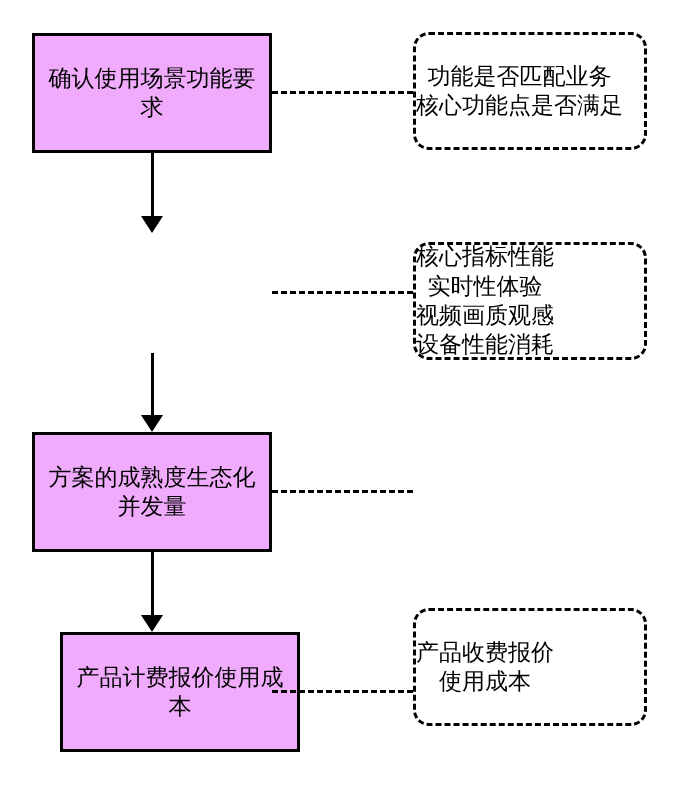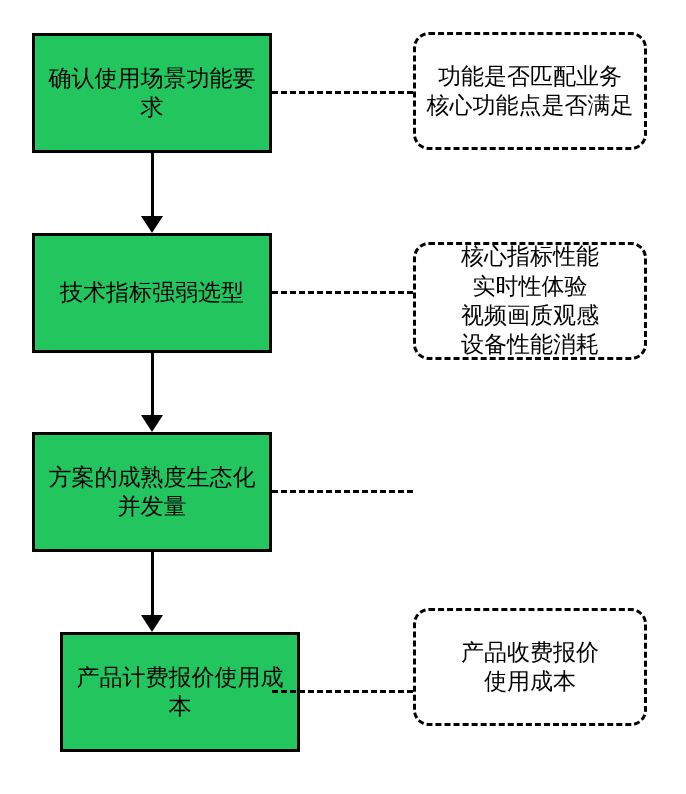--- a/index.html
+++ b/index.html
@@ -23,33 +23,33 @@
     height: 120px;
     border: 3px solid #000000;
     box-sizing: border-box;
     display: flex;
     align-items: center;
     justify-content: center;
     text-align: center;
     font-size: 23px;
     line-height: 1.28;
     white-space: pre-line;
-    background: #22c55e;
+    background: #f0abfc;
   }
   .note-box {
     position: absolute;
     left: 413px;
     width: 234px;
     height: 118px;
     border: 3px dashed #000000;
     border-radius: 16px;
     box-sizing: border-box;
     display: flex;
     align-items: center;
-    justify-content: center;
+    justify-content: flex-start;
     text-align: center;
     font-size: 23px;
     line-height: 1.28;
     white-space: pre-line;
     background: #ffffff;
   }
   .connector {
     position: absolute;
     left: 272px;
     width: 141px;
@@ -101,23 +101,20 @@
   </div>
   <div class="connector conn-1"></div>
   <div class="note-box note-1">
     <span>功能是否匹配业务
 核心功能点是否满足</span>
   </div>
 
   <div class="arrow-line aline-1"></div>
   <div class="arrow-head ahead-1"></div>
 
-  <div class="step-box step-2">
-    <span>技术指标强弱选型</span>
-  </div>
   <div class="connector conn-2"></div>
   <div class="note-box note-2">
     <span>核心指标性能
 实时性体验
 视频画质观感
 设备性能消耗</span>
   </div>
 
   <div class="arrow-line aline-2"></div>
   <div class="arrow-head ahead-2"></div>

